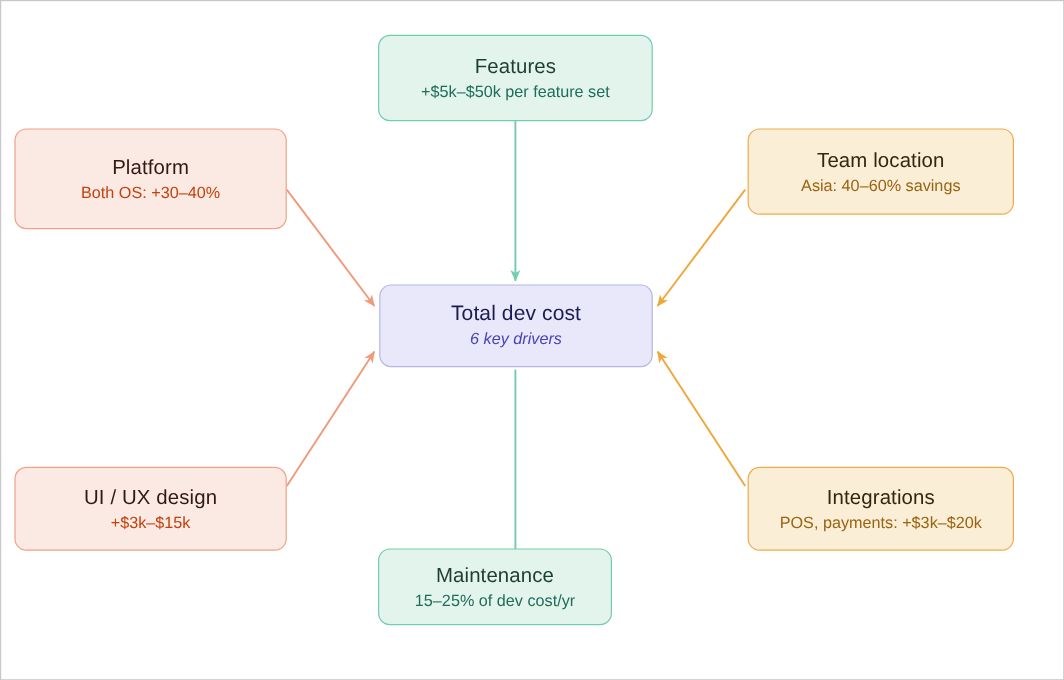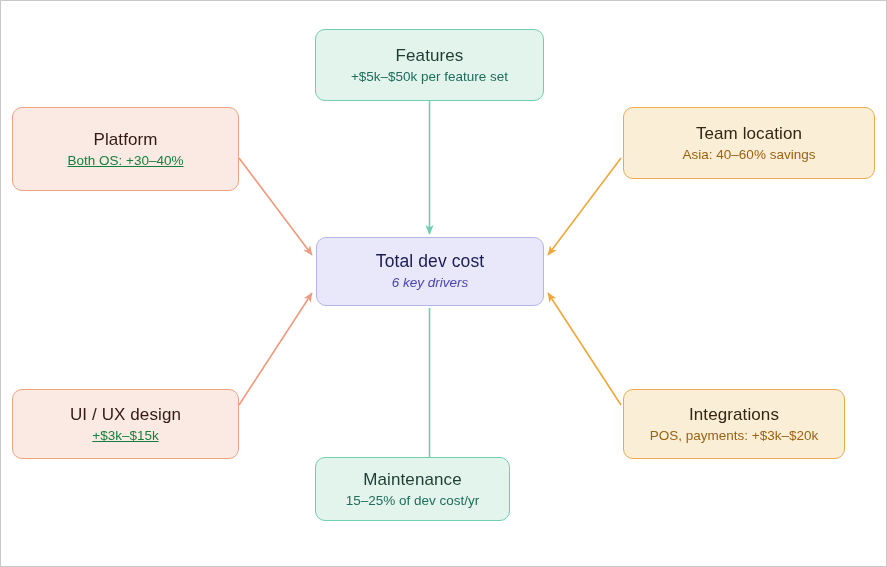--- a/index.html
+++ b/index.html
@@ -55,21 +55,21 @@
     border-color: #72cdb0;
   }
   .theme-green .node-title { color: #1d3d35; }
   .theme-green .node-sub   { color: #1f6d5b; }
   
   .theme-red {
     background: #fbeae4;
     border-color: #efa285;
   }
   .theme-red .node-title { color: #321a12; }
-  .theme-red .node-sub   { color: #15803d; text-decoration: underline; }
+  .theme-red .node-sub   { color: #c2410c; }
   
   .theme-amber {
     background: #faeed7;
     border-color: #eeab4c;
   }
   .theme-amber .node-title { color: #332612; }
   .theme-amber .node-sub   { color: #9a6311; }
   
   .theme-indigo {
     background: #e8e8fa;
@@ -113,21 +113,21 @@
   <div class="node theme-green" style="left:314px; top:28px; width:229px; height:72px;">
     <div class="node-title">Features</div>
     <div class="node-sub">+$5k–$50k per feature set</div>
   </div>
 
   <div class="node theme-red" style="left:11px; top:106px; width:227px; height:84px;">
     <div class="node-title">Platform</div>
     <div class="node-sub">Both OS: +30–40%</div>
   </div>
 
-  <div class="node theme-amber" style="left:622px; top:106px; width:252px; height:72px;">
+  <div class="node theme-amber" style="left:622px; top:106px; width:222px; height:72px;">
     <div class="node-title">Team location</div>
     <div class="node-sub">Asia: 40–60% savings</div>
   </div>
 
   <div class="node theme-indigo" style="left:315px; top:236px; width:228px; height:69px;">
     <div class="node-title">Total dev cost</div>
     <div class="node-sub">6 key drivers</div>
   </div>
 
   <div class="node theme-red" style="left:11px; top:388px; width:227px; height:70px;">

